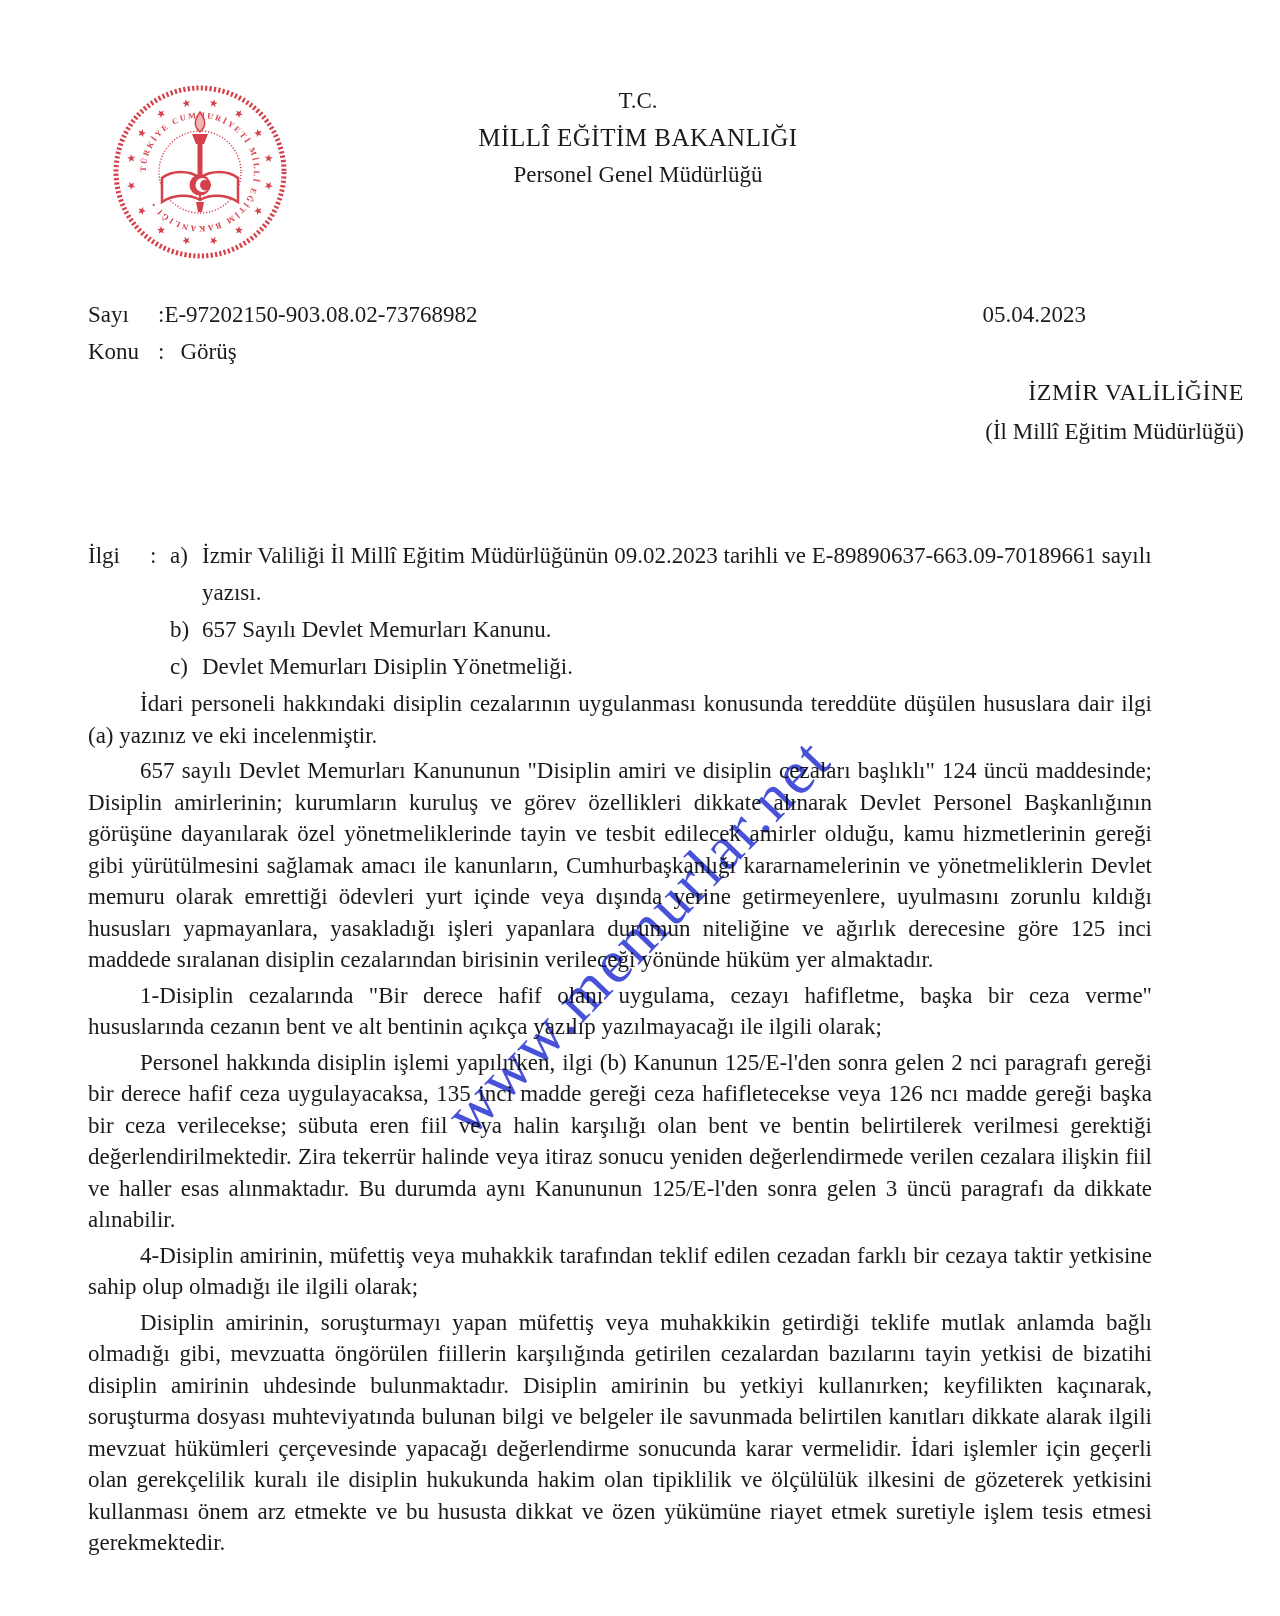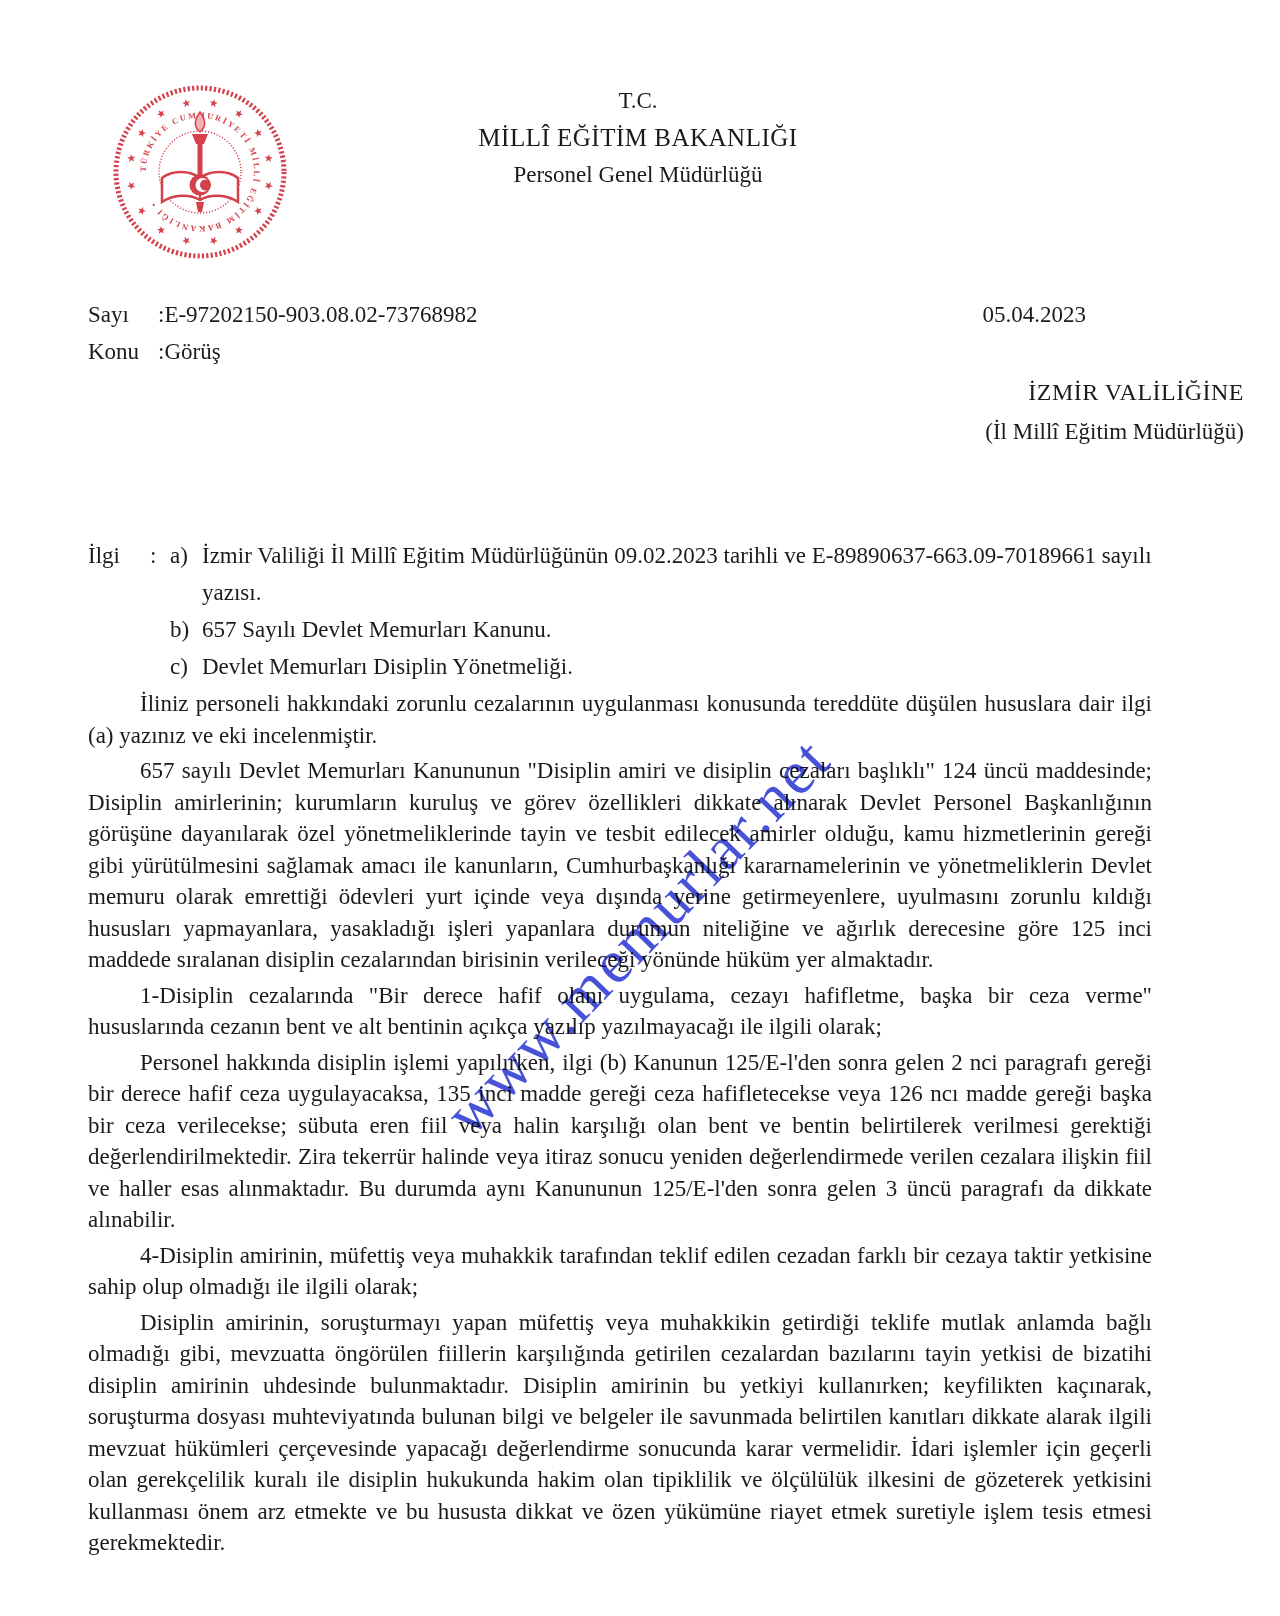--- a/index.html
+++ b/index.html
@@ -106,21 +106,21 @@
   <div class="meta">
     <div class="meta-row">
       <span class="meta-label">Sayı</span>
       <span class="meta-colon">:</span>
       <span class="meta-value" style="margin-left:0;">E-97202150-903.08.02-73768982</span>
       <span class="meta-date">05.04.2023</span>
     </div>
     <div class="meta-row">
       <span class="meta-label">Konu</span>
       <span class="meta-colon">:</span>
-      <span class="meta-value" style="margin-left:0;">Görüş</span>
+      <span class="meta-value" style="margin-left:16px;">Görüş</span>
     </div>
   </div>
 
   <div class="recipient">
     <div class="rcp-1">İZMİR VALİLİĞİNE</div>
     <div class="rcp-2">(İl Millî Eğitim Müdürlüğü)</div>
   </div>
 
   <div class="refs">
     <div class="refs-row">
@@ -137,21 +137,21 @@
         </div>
         <div class="ref-item">
           <span class="ref-prefix">c)</span>
           <span class="ref-text">Devlet Memurları Disiplin Yönetmeliği.</span>
         </div>
       </div>
     </div>
   </div>
 
   <div class="body-text">
-    <p>İliniz personeli hakkındaki zorunlu cezalarının uygulanması konusunda tereddüte düşülen hususlara dair ilgi (a) yazınız ve eki incelenmiştir.</p>
+    <p>İdari personeli hakkındaki disiplin cezalarının uygulanması konusunda tereddüte düşülen hususlara dair ilgi (a) yazınız ve eki incelenmiştir.</p>
     <p>657 sayılı Devlet Memurları Kanununun "Disiplin amiri ve disiplin cezaları başlıklı" 124 üncü maddesinde; Disiplin amirlerinin; kurumların kuruluş ve görev özellikleri dikkate alınarak Devlet Personel Başkanlığının görüşüne dayanılarak özel yönetmeliklerinde tayin ve tesbit edilecek amirler olduğu, kamu hizmetlerinin gereği gibi yürütülmesini sağlamak amacı ile kanunların, Cumhurbaşkanlığı kararnamelerinin ve yönetmeliklerin Devlet memuru olarak emrettiği ödevleri yurt içinde veya dışında yerine getirmeyenlere, uyulmasını zorunlu kıldığı hususları yapmayanlara, yasakladığı işleri yapanlara durumun niteliğine ve ağırlık derecesine göre 125 inci maddede sıralanan disiplin cezalarından birisinin verileceği yönünde hüküm yer almaktadır.</p>
     <p>1-Disiplin cezalarında "Bir derece hafif olanı uygulama, cezayı hafifletme, başka bir ceza verme" hususlarında cezanın bent ve alt bentinin açıkça yazılıp yazılmayacağı ile ilgili olarak;</p>
     <p>Personel hakkında disiplin işlemi yapılırken,  ilgi (b) Kanunun 125/E-l'den sonra gelen 2 nci paragrafı gereği bir derece hafif ceza uygulayacaksa, 135 inci madde gereği ceza hafifletecekse veya 126 ncı madde gereği başka bir ceza verilecekse; sübuta eren fiil veya halin karşılığı olan bent ve bentin belirtilerek verilmesi gerektiği değerlendirilmektedir. Zira tekerrür halinde veya itiraz sonucu yeniden değerlendirmede verilen cezalara ilişkin fiil ve haller esas alınmaktadır. Bu durumda aynı Kanununun 125/E-l'den sonra gelen 3 üncü paragrafı da dikkate alınabilir.</p>
     <p>4-Disiplin amirinin, müfettiş veya muhakkik tarafından teklif edilen cezadan farklı bir cezaya taktir yetkisine sahip olup olmadığı ile ilgili olarak;</p>
     <p>Disiplin amirinin, soruşturmayı yapan müfettiş veya muhakkikin getirdiği teklife mutlak anlamda bağlı olmadığı gibi, mevzuatta öngörülen fiillerin karşılığında getirilen cezalardan bazılarını tayin yetkisi de bizatihi disiplin amirinin uhdesinde bulunmaktadır. Disiplin amirinin bu yetkiyi kullanırken; keyfilikten kaçınarak, soruşturma dosyası muhteviyatında bulunan bilgi ve belgeler ile savunmada belirtilen kanıtları dikkate alarak ilgili mevzuat hükümleri çerçevesinde yapacağı değerlendirme sonucunda karar vermelidir. İdari işlemler için geçerli olan gerekçelilik kuralı ile disiplin hukukunda hakim olan tipiklilik ve ölçülülük ilkesini de gözeterek yetkisini kullanması önem arz etmekte ve bu hususta dikkat ve özen yükümüne riayet etmek suretiyle işlem tesis etmesi gerekmektedir.</p>
   </div>
 
   <div class="watermark">www.memurlar.net</div>
 
 </div>

